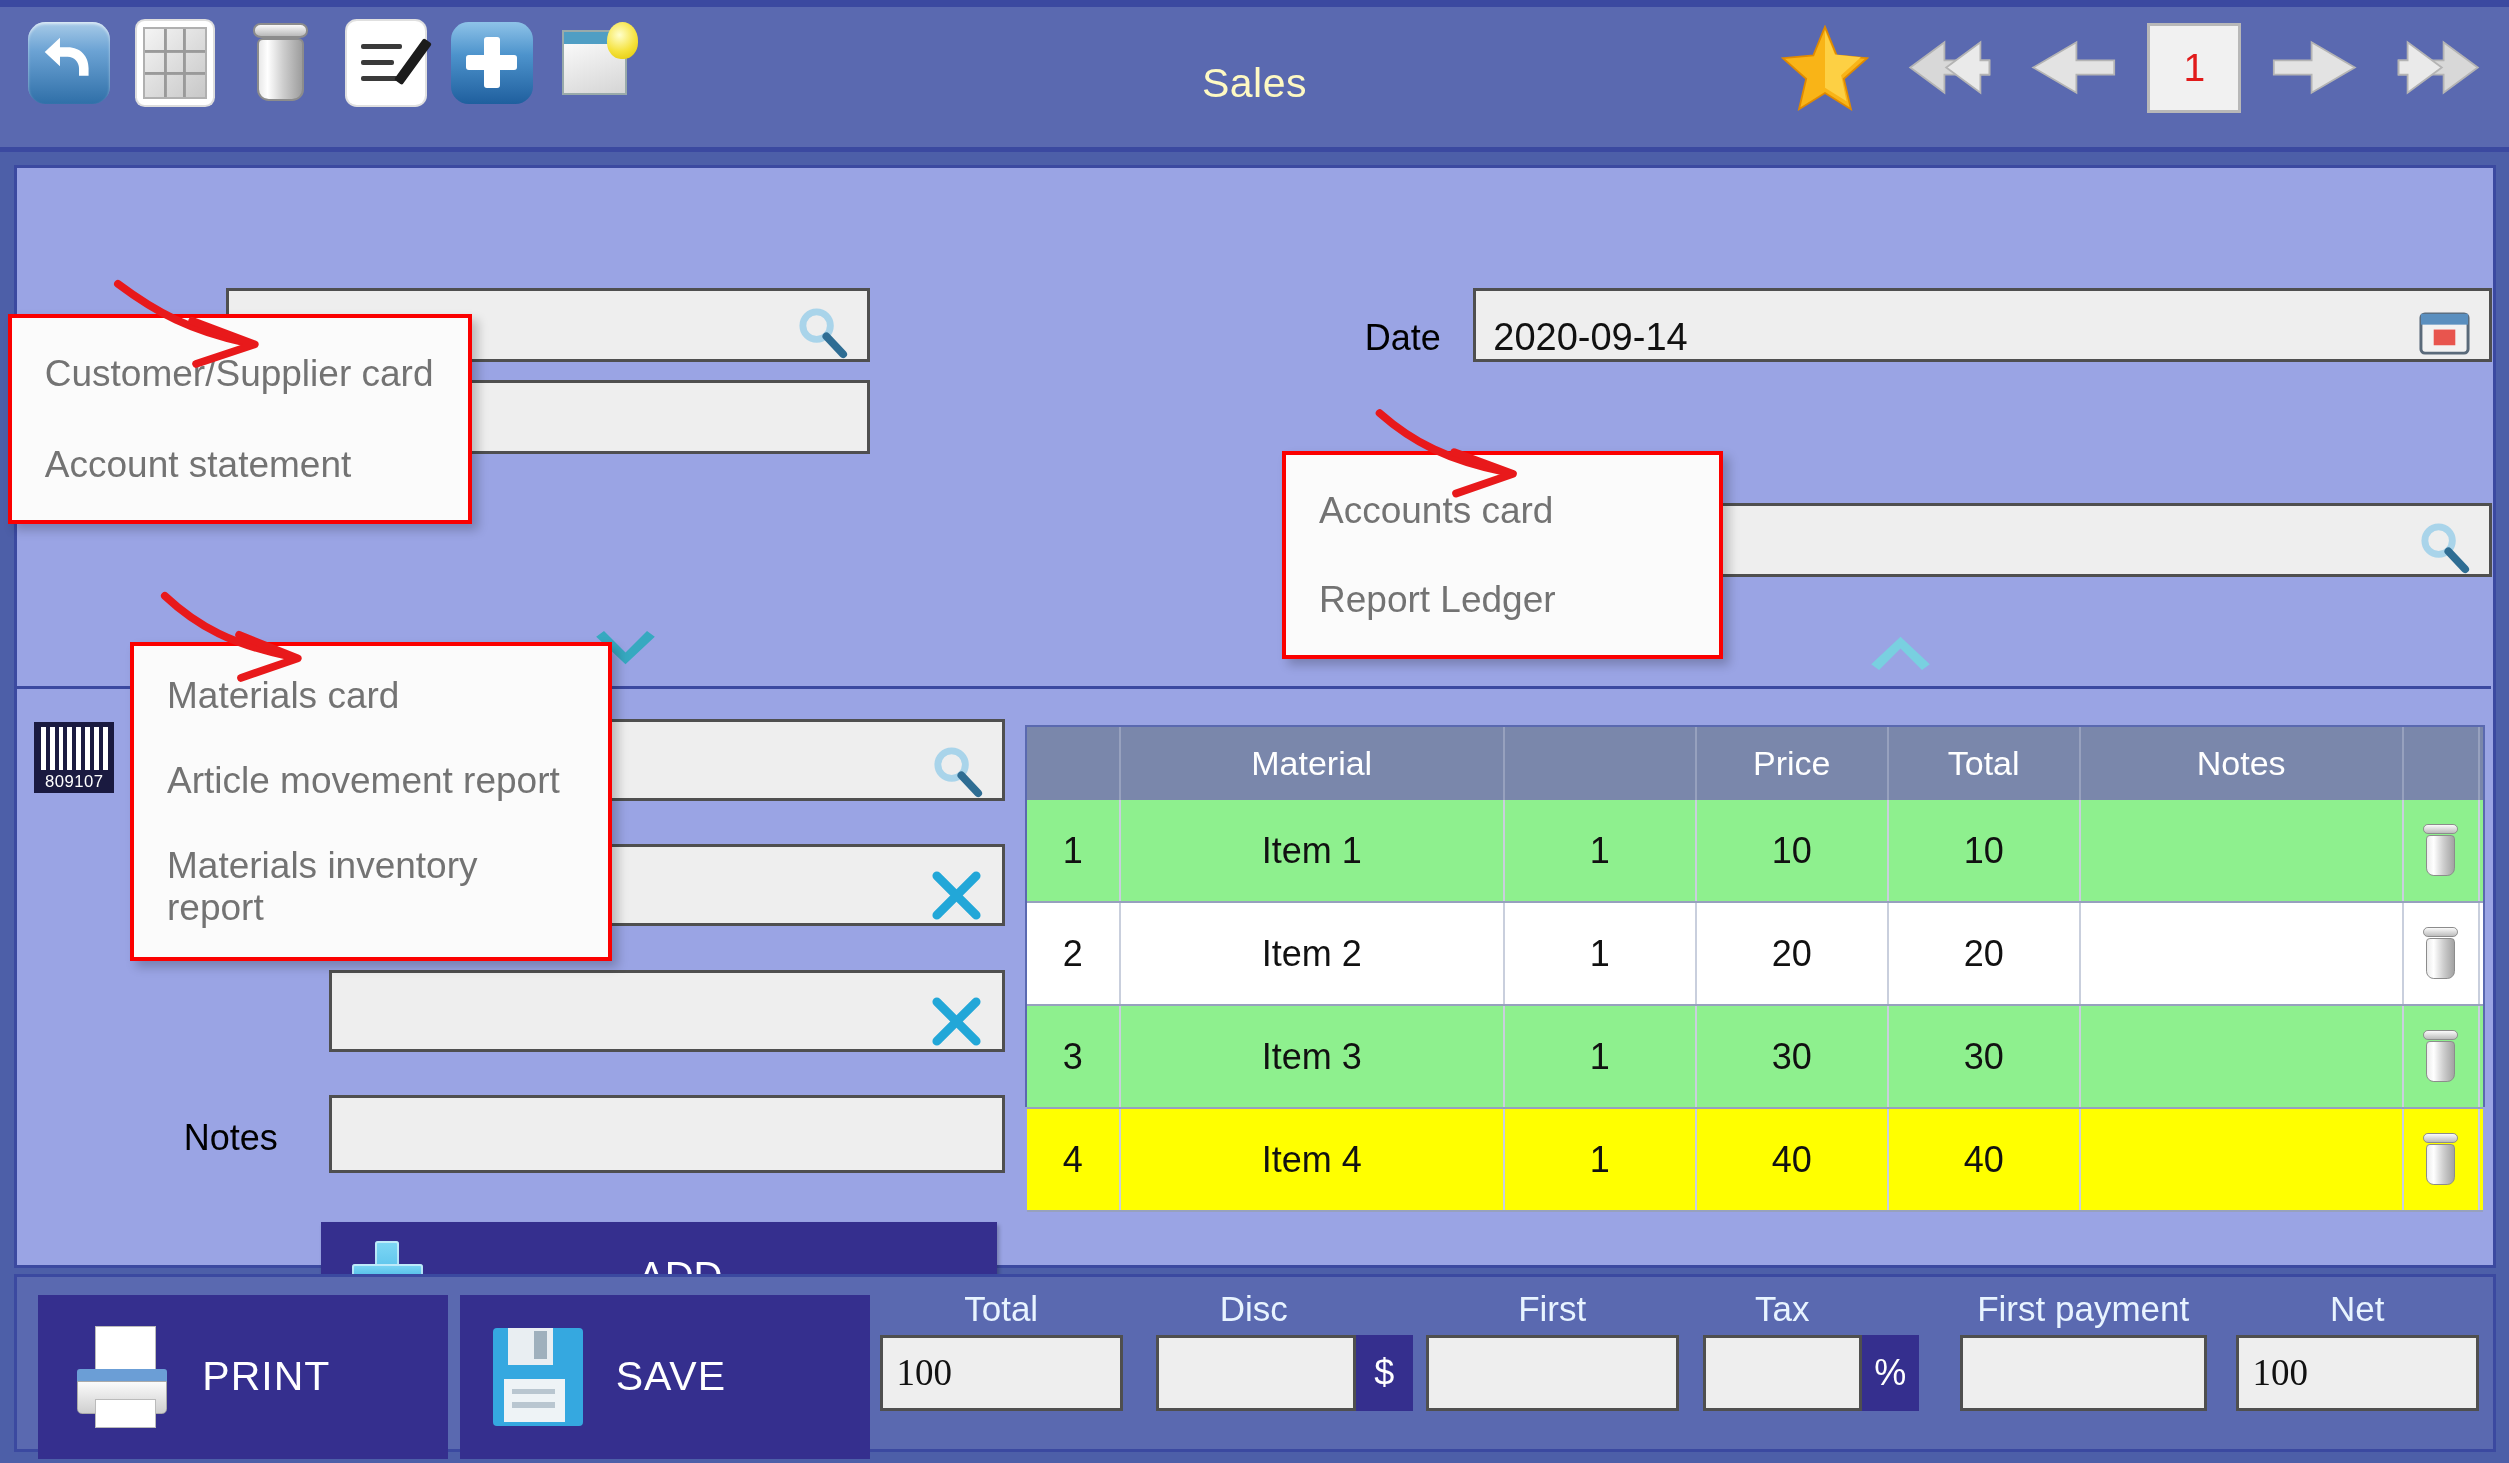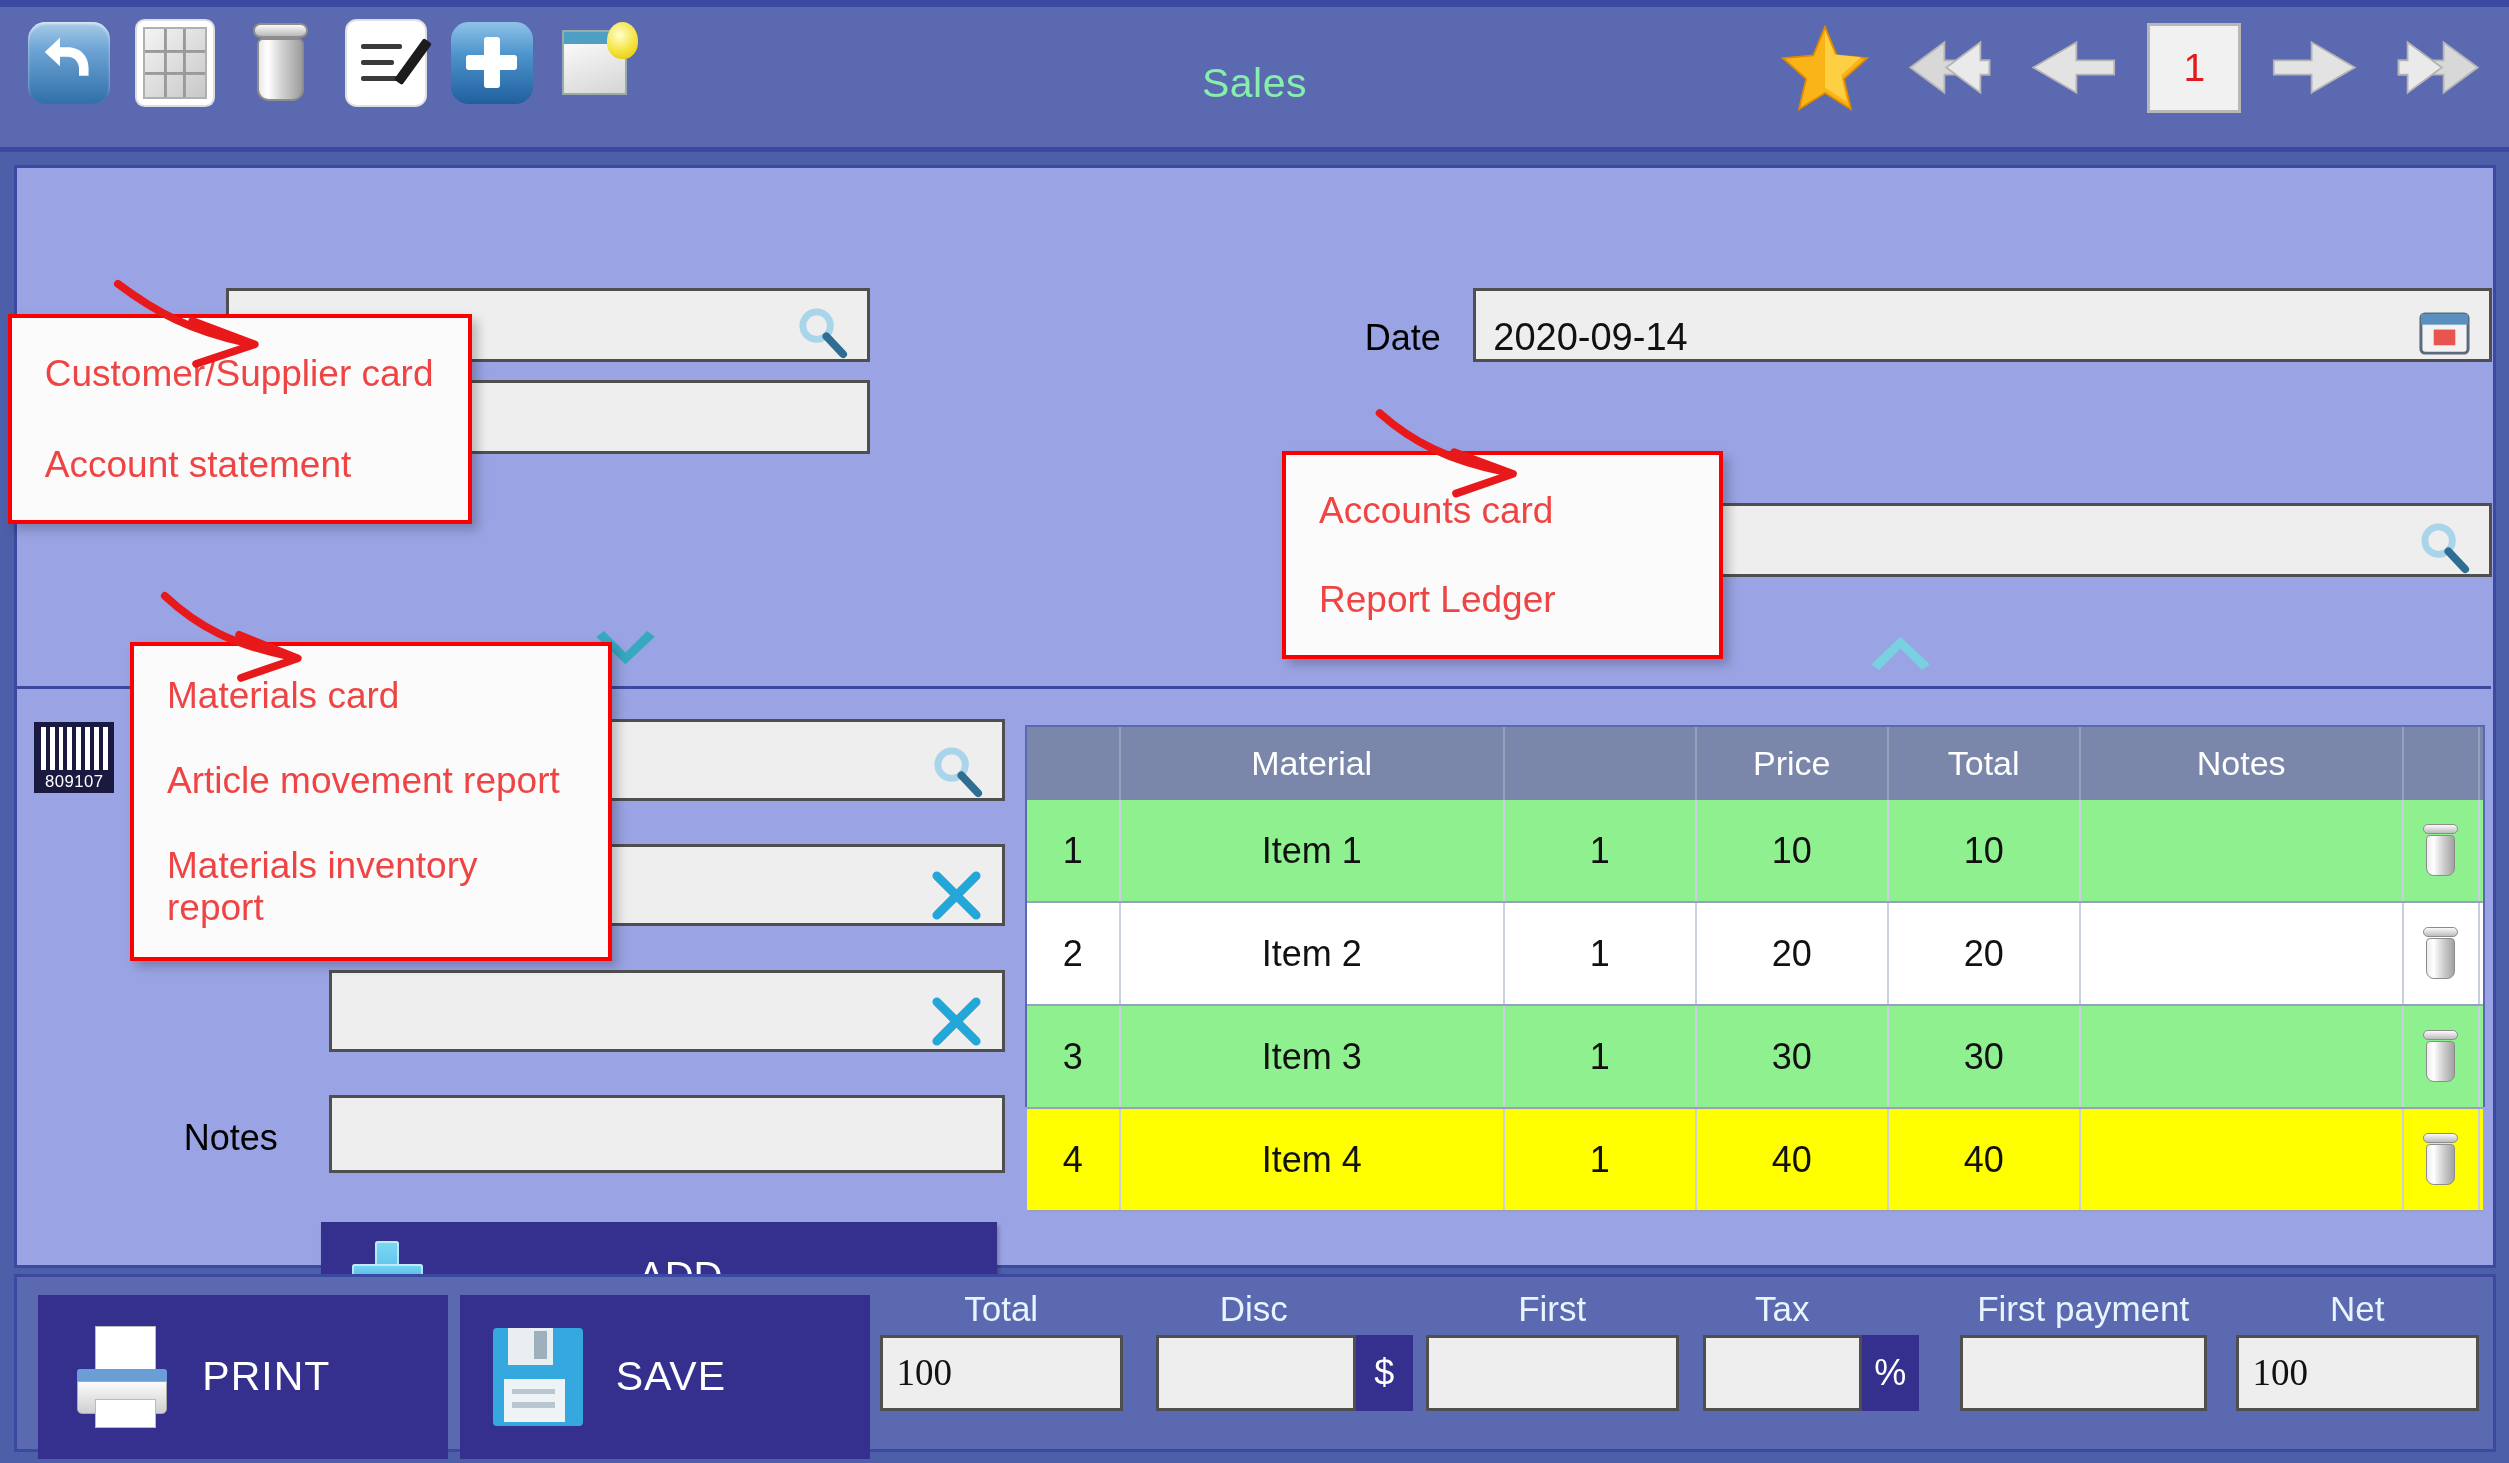--- a/index.html
+++ b/index.html
@@ -89,21 +89,21 @@
   }
   .ic-newwin .w:before { content:""; position:absolute; left:0; top:0; right:0; height:12.7px; background:#4f9ec4; }
   .ic-newwin .bulb {
     position:absolute; right:-2px; top:-2px; width:31px; height:37px; border-radius:50% 50% 45% 45%;
     background: radial-gradient(circle at 40% 35%, #ffffcc, #f5e23c 55%, #e0c400);
   }
 
   .title {
     position: absolute; left: 0; top: 0; width: 2509px; height: 152px;
     display: flex; align-items: center; justify-content: center;
-    color: #86efac; font-size: 41px; letter-spacing: 0.5px;
+    color: #fef9c3; font-size: 41px; letter-spacing: 0.5px;
   }
 
   .tb-right { position: absolute; right: 21.6px; top: 15.7px; display: flex; gap: 29px; align-items: center; }
   .nav-btn { width: 94px; height: 82px; display:flex; align-items:center; justify-content:center; }
   .star { width: 90px; height: 86px; }
   .arrow-gray { width: 90px; height: 63px; }
   .pagebox {
     width: 94px; height: 90px; background: #f1f1f1; border: 3.9px solid #b8b8b8;
     display: flex; align-items: center; justify-content: center;
     color: #e11b1b; font-size: 39px;
@@ -234,21 +234,21 @@
     background: #352f8e; color: #fff; width: 57px; height: 76px;
     display:flex; align-items:center; justify-content:center; font-size: 36px;
   }
 
   
   .popup {
     position: absolute; background: #fbfbfb; border: 4.9px solid #fb0000;
     box-shadow: 5.9px 5.9px 9.8px rgba(0,0,0,.22);
     display: flex; flex-direction: column; justify-content: center;
   }
-  .popup .pi { font-size: 37px; color: #ef4444; padding: 0 33px; }
+  .popup .pi { font-size: 37px; color: #737373; padding: 0 33px; }
   .arrow-svg { position: absolute; pointer-events: none; }
 </style>
 </head>
 <body>
 
 <div id="app">
 
   <div class="topbar">
 
     <div class="tb-left">

